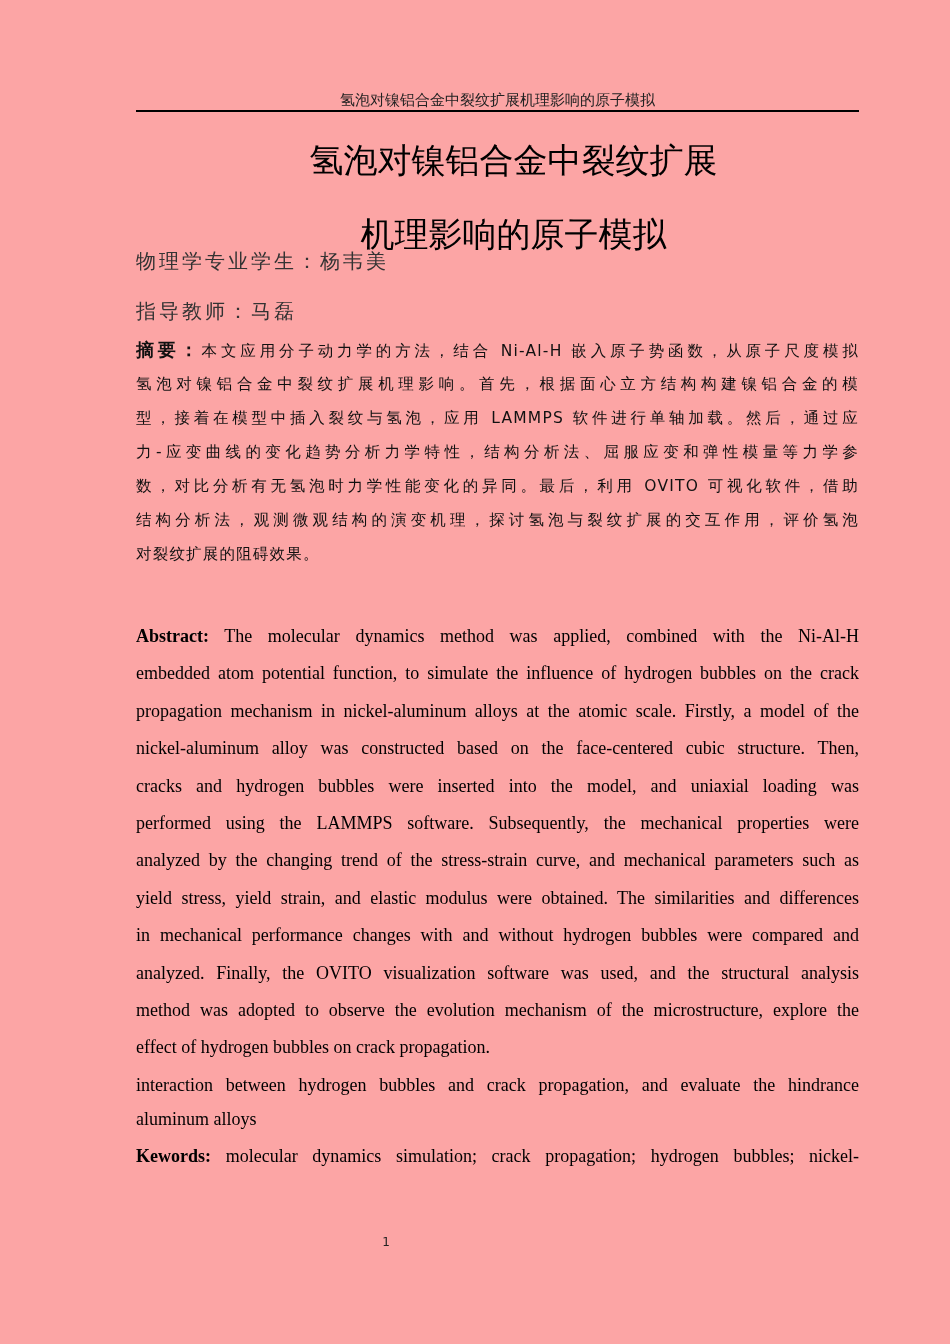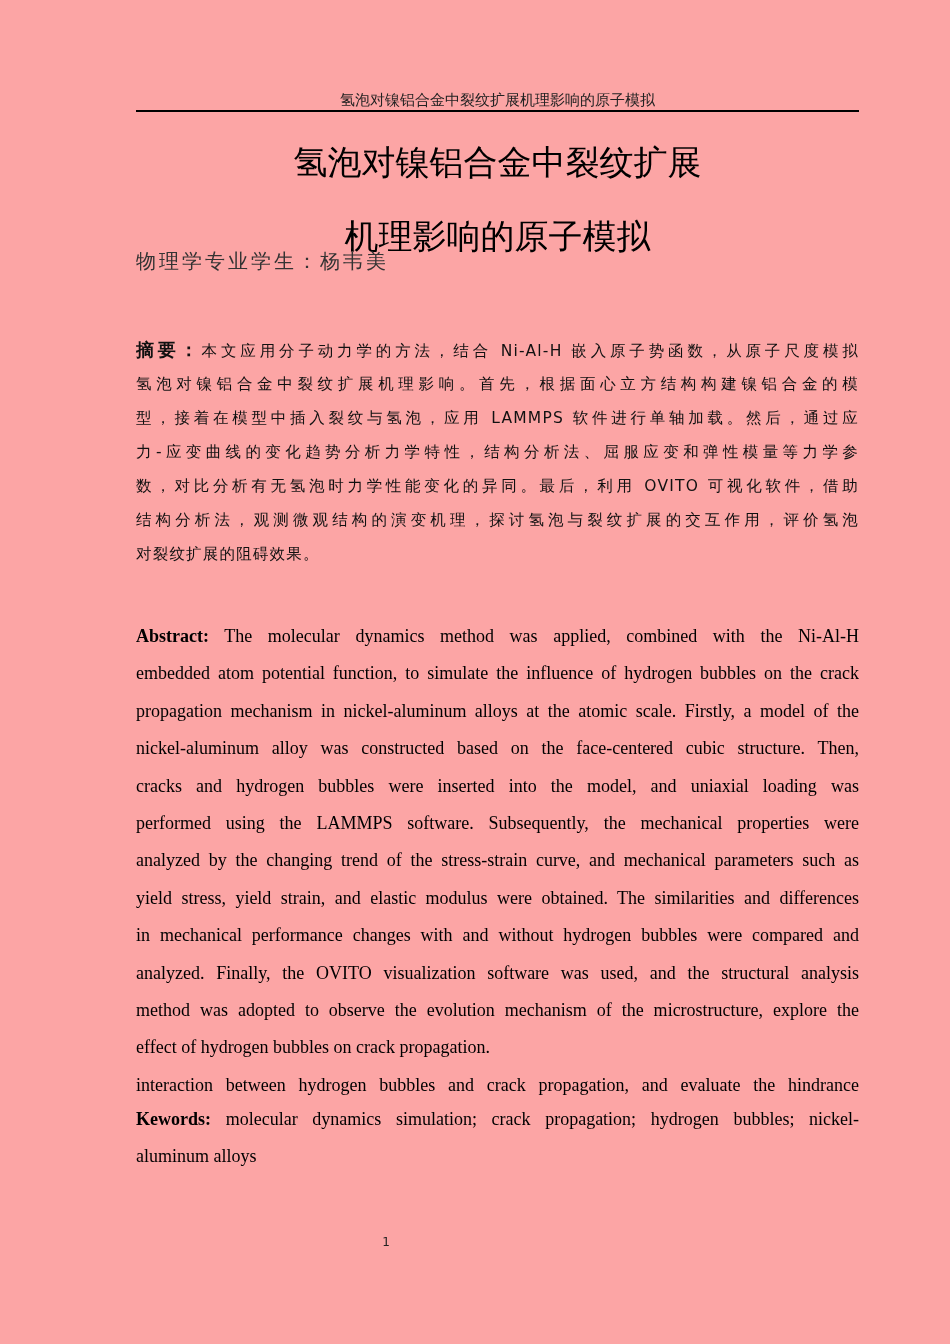--- a/index.html
+++ b/index.html
@@ -3,22 +3,22 @@
 <meta charset="utf-8">
 <style>
   html, body { margin: 0; padding: 0; background: #ffffff; }
   body { width: 950px; height: 1344px; position: relative; overflow: hidden;
          font-family: "Liberation Serif", "DejaVu Serif", serif; color: #000; }
   .page { position: absolute; left: 0; top: 0; width: 950px; height: 1344px; background: #fca5a5; }
   .header-text { position: absolute; left: 136px; width: 723px; top: 91px; text-align: center;
                  font-size: 15px; line-height: 18px; color: #222; }
   .header-rule { position: absolute; left: 136px; width: 723px; top: 110px; height: 0;
                  border-top: 2px solid #000; }
-  .title { position: absolute; left: 136px; width: 723px; text-align: center;
-           font-family: Liberation Serif, serif; font-size: 34px; line-height: 50px; color: #000; }
+  .title { position: absolute; left: 152px; width: 723px; text-align: center;
+           font-family: Liberation Mono, monospace; font-size: 34px; line-height: 50px; color: #000; }
   .title.l1 { top: 138px; }
   .title.l2 { top: 188px; margin-top: 24px; }
   .sub { position: absolute; left: 136px; width: 723px; 
          font-family: "DejaVu Sans", sans-serif; font-size: 20px; letter-spacing: 3px; color: #333; }
   .sub.student { top: 248px; }
   .sub.advisor { top: 298px; }
   .para { position: absolute; left: 136px; width: 723px; font-size: 16px; }
   .line { display: block; height: 34px; line-height: 34px; text-align: justify; text-align-last: justify;
           white-space: nowrap; overflow: hidden; }
   .line.last { text-align-last: left; }
@@ -38,20 +38,21 @@
 
 <div class="page">
 
   <div class="header-text">氢泡对镍铝合金中裂纹扩展机理影响的原子模拟</div>
   <div class="header-rule"></div>
 
   <div class="title l1">氢泡对镍铝合金中裂纹扩展</div>
   <div class="title l2">机理影响的原子模拟</div>
 
   <div class="sub student">物理学专业学生：杨韦美</div>
+  <div class="sub advisor">指导教师：马磊</div>
 
   <div class="para cn abstract-cn">
     <span class="line"><span class="cn-label">摘要：</span><span>本文应用分子动力学的方法，结合 Ni-Al-H 嵌入原子势函数，从原子尺度模拟</span></span>
     <span class="line">氢泡对镍铝合金中裂纹扩展机理影响。首先，根据面心立方结构构建镍铝合金的模</span>
     <span class="line">型，接着在模型中插入裂纹与氢泡，应用 LAMMPS 软件进行单轴加载。然后，通过应</span>
     <span class="line">力-应变曲线的变化趋势分析力学特性，结构分析法、屈服应变和弹性模量等力学参</span>
     <span class="line">数，对比分析有无氢泡时力学性能变化的异同。最后，利用 OVITO 可视化软件，借助</span>
     <span class="line">结构分析法，观测微观结构的演变机理，探讨氢泡与裂纹扩展的交互作用，评价氢泡</span>
     <span class="line last">对裂纹扩展的阻碍效果。</span>
   </div>
@@ -67,18 +68,18 @@
     <span class="line">analyzed by the changing trend of the stress-strain curve, and mechanical parameters such as</span>
     <span class="line">yield stress, yield strain, and elastic modulus were obtained. The similarities and differences</span>
     <span class="line">in mechanical performance changes with and without hydrogen bubbles were compared and</span>
     <span class="line">analyzed. Finally, the OVITO visualization software was used, and the structural analysis</span>
     <span class="line">method was adopted to observe the evolution mechanism of the microstructure, explore the</span>
     <span class="line last">effect of hydrogen bubbles on crack propagation.</span>
     <span class="line">interaction between hydrogen bubbles and crack propagation, and evaluate the hindrance</span>
   </div>
 
   <div class="para en keywords-en">
+    <span class="line last">aluminum alloys</span>
     <span class="line"><span class="bold-label">Kewords:</span> <span>molecular dynamics simulation; crack propagation; hydrogen bubbles; nickel-</span></span>
-    <span class="line last">aluminum alloys</span>
   </div>
 
   <div class="page-number">1</div>
 </div>
 
 </body></html>

